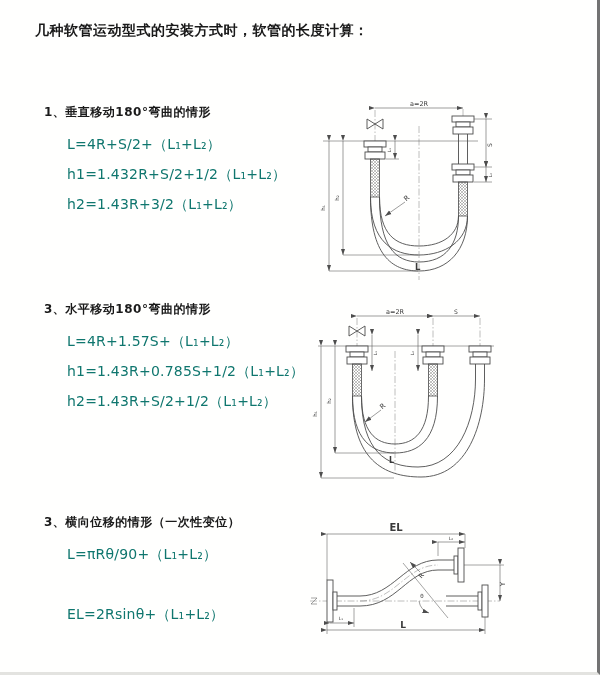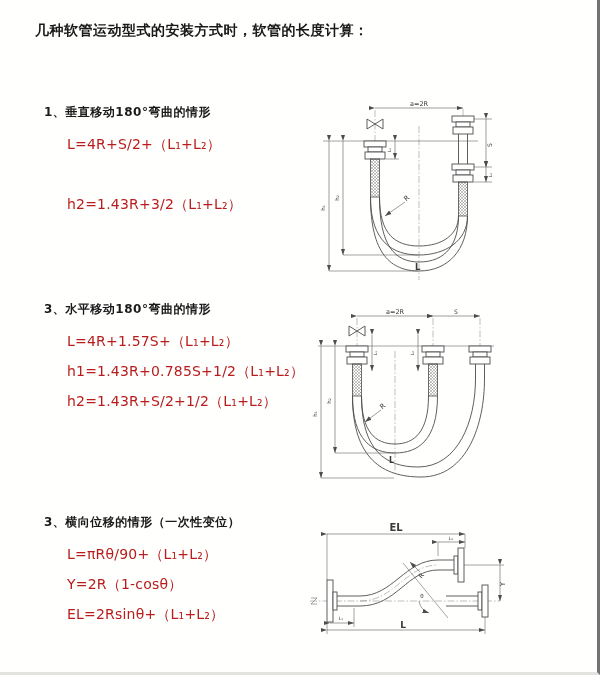--- a/index.html
+++ b/index.html
@@ -3,49 +3,49 @@
 <meta charset="utf-8">
 <style>
   html,body{margin:0;padding:0;}
   body{
     width:600px;height:675px;background:#fdfdfb;position:relative;overflow:hidden;
     font-family:"DejaVu Sans","Liberation Sans",sans-serif;color:#1a1a1a;
   }
   .page{position:absolute;inset:0;background:#fffffe;border-bottom:3px solid #e3e3e0;border-right:3px solid #737373;}
   .title{position:absolute;left:35px;top:22px;font-size:14px;font-weight:bold;letter-spacing:.5px;white-space:nowrap;}
   .sec-heading{position:absolute;font-size:12px;font-weight:bold;letter-spacing:.5px;white-space:nowrap;}
-  .formula{position:absolute;font-size:14px;font-weight:500;color:#b91c1c;white-space:nowrap;letter-spacing:.2px;}
+  .formula{position:absolute;font-size:14px;font-weight:500;color:#0f766e;white-space:nowrap;letter-spacing:.2px;}
   .diagram{position:absolute;margin-top:20px;}
   svg{display:block;}
   svg text{font-family:"DejaVu Sans","Liberation Sans",sans-serif;fill:#3a3a3a;}
   .ln{stroke:#4d4d4d;stroke-width:.9;fill:none;}
   .thin{stroke:#5a5a5a;stroke-width:.55;fill:none;}
   .dim{stroke:#5a5a5a;stroke-width:.6;fill:none;}
   .cl{stroke:#8a8a8a;stroke-width:.55;fill:none;stroke-dasharray:7 2 1.5 2;}
   .fl{fill:#ffffff;stroke:#4d4d4d;stroke-width:.9;}
 </style>
 </head>
 <body>
 
 <div class="page">
 
   <div class="title">几种软管运动型式的安装方式时，软管的长度计算：</div>
 
   <div class="sec-heading" style="left:44px;top:104px">1、垂直移动180°弯曲的情形</div>
   <div class="formula" style="left:67px;top:136px">L=4R+S/2+（L₁+L₂）</div>
+  <div class="formula" style="left:67px;top:166px">h1=1.432R+S/2+1/2（L₁+L₂）</div>
   <div class="formula" style="left:67px;top:196px">h2=1.43R+3/2（L₁+L₂）</div>
 
   <div class="sec-heading" style="left:44px;top:301px">3、水平移动180°弯曲的情形</div>
   <div class="formula" style="left:67px;top:333px">L=4R+1.57S+（L₁+L₂）</div>
   <div class="formula" style="left:67px;top:363px">h1=1.43R+0.785S+1/2（L₁+L₂）</div>
   <div class="formula" style="left:67px;top:393px">h2=1.43R+S/2+1/2（L₁+L₂）</div>
 
   <div class="sec-heading" style="left:44px;top:514px">3、横向位移的情形（一次性变位）</div>
   <div class="formula" style="left:67px;top:546px">L=πRθ/90+（L₁+L₂）</div>
-  <div class="formula" style="left:67px;top:576px">Y=2R（1-cosθ）</div>
   <div class="formula" style="left:67px;top:606px">EL=2Rsinθ+（L₁+L₂）</div>
 
   <div class="diagram" style="left:315px;top:76px">
     <svg width="285" height="196" viewBox="0 0 285 196">
       <defs>
         <pattern id="d1h" width="3" height="3" patternUnits="userSpaceOnUse">
           <path d="M0,3 L3,0 M0,0 L3,3" stroke="#6b6b6b" stroke-width="0.4"></path>
         </pattern>
         <marker id="d1a" markerWidth="7" markerHeight="6" refX="6.5" refY="3" orient="auto" markerUnits="userSpaceOnUse">
           <path d="M0,0.8 L6.5,3 L0,5.2 Z" fill="#4d4d4d"></path>

